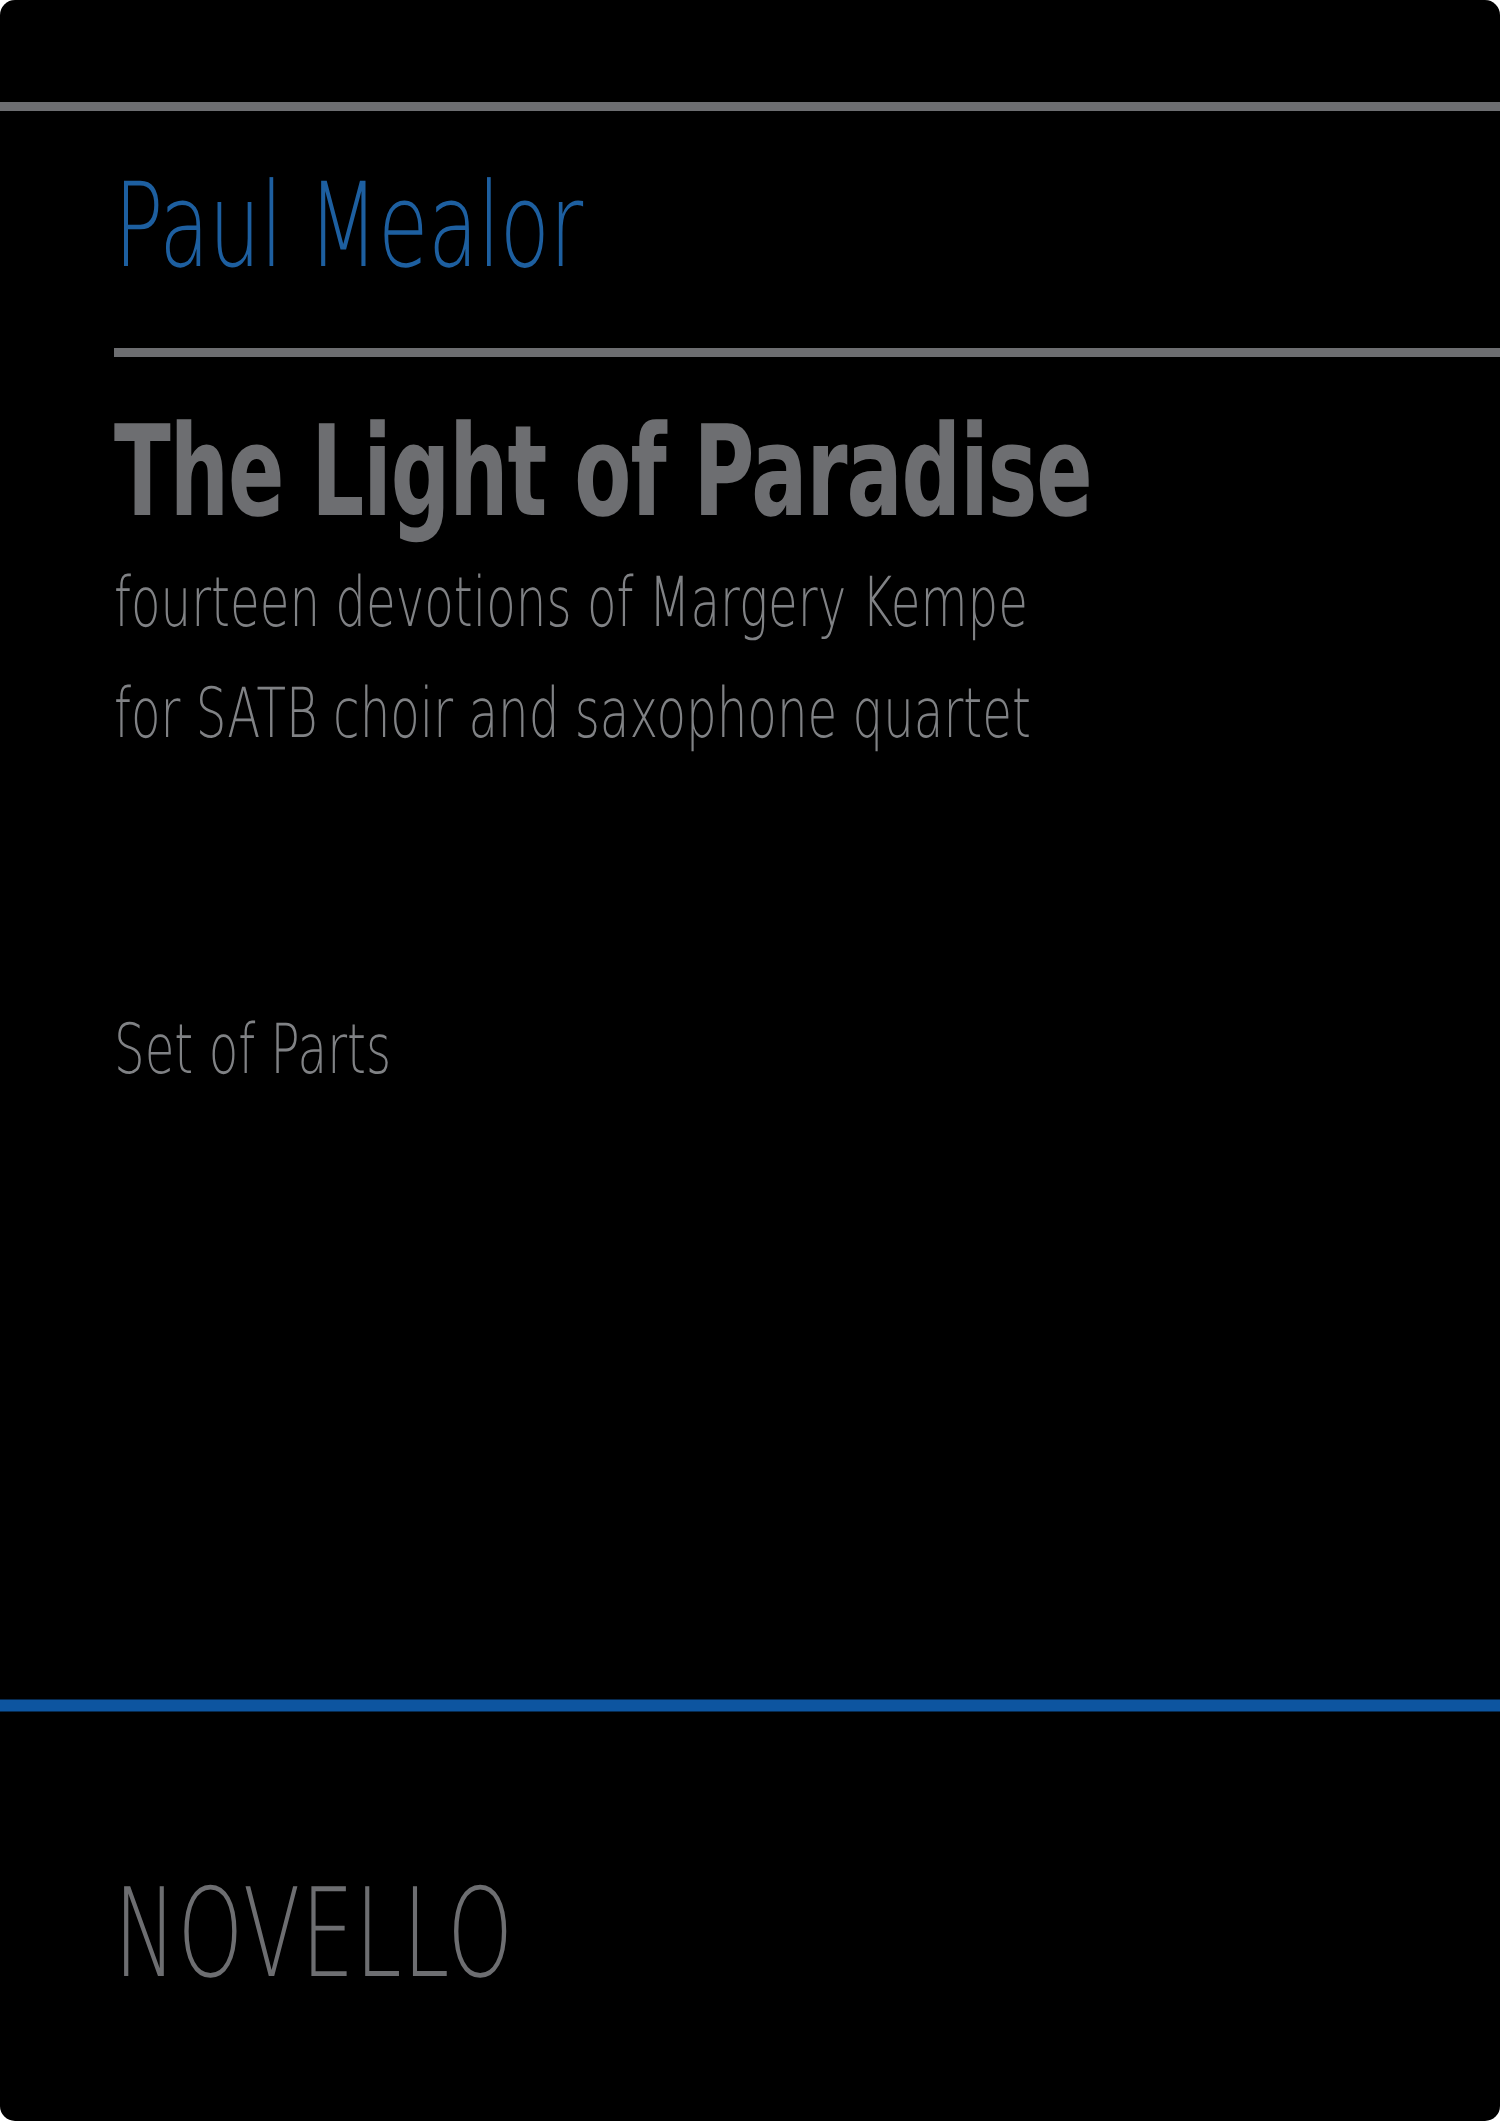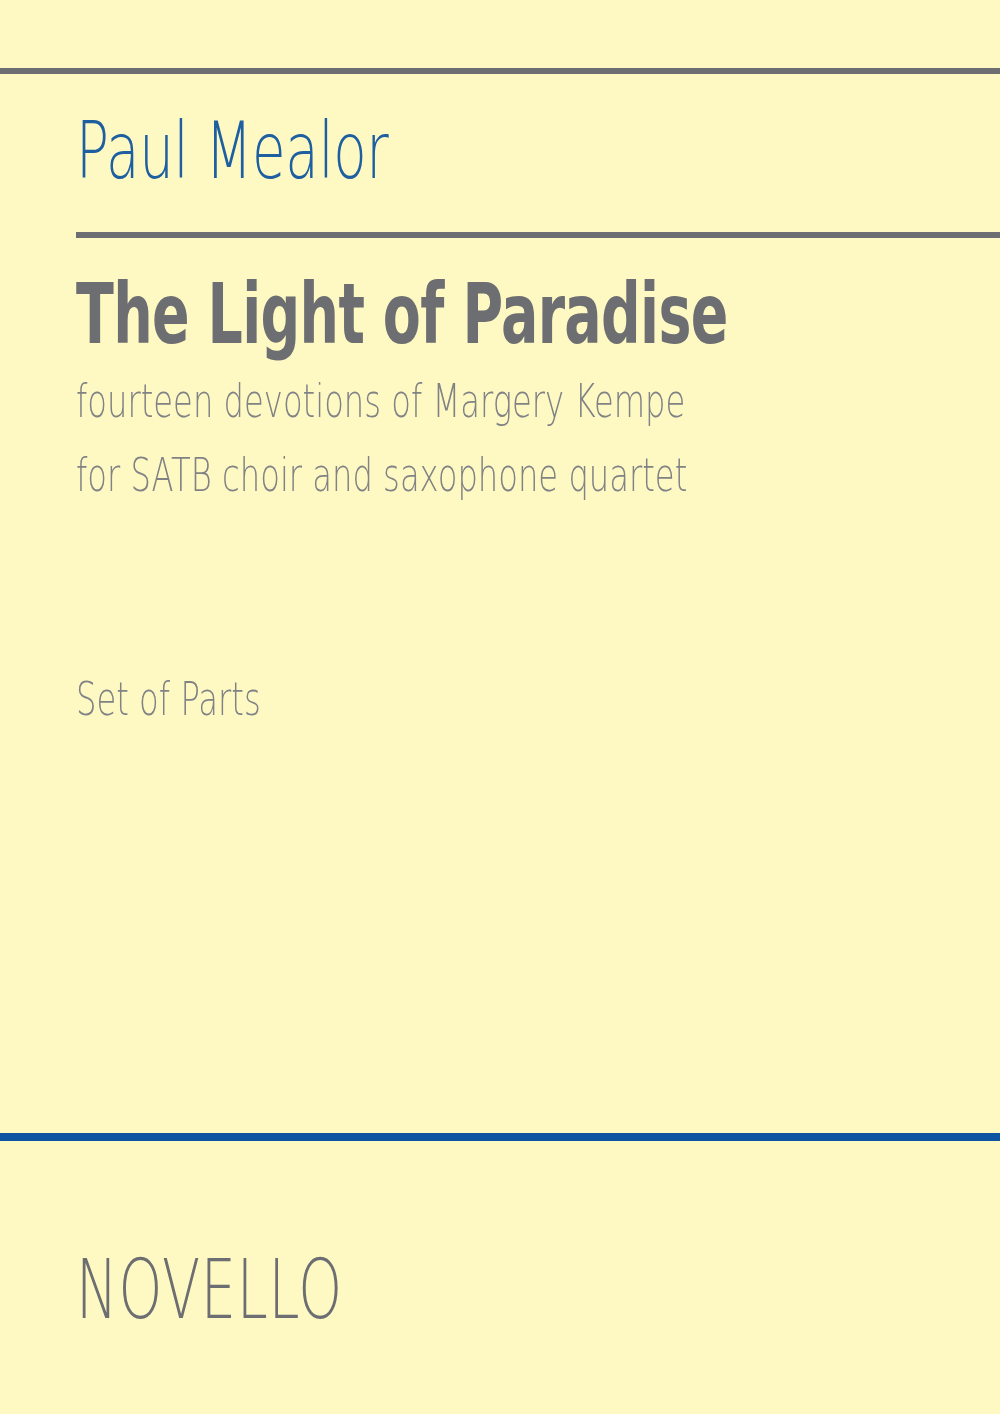--- a/index.html
+++ b/index.html
@@ -8,22 +8,23 @@
     padding: 0;
     background: #ffffff;
   }
   body {
     font-family: "Liberation Sans", sans-serif;
   }
   .page {
     position: relative;
     width: 1000px;
     height: 1414px;
-    background: #fef9c3;
+    background: #000000;
     overflow: hidden;
+    border-radius: 10px;
   }
 
   
   .rule {
     position: absolute;
     left: 0;
     width: 1000px;
   }
   .rule-top {
     top: 68px;

